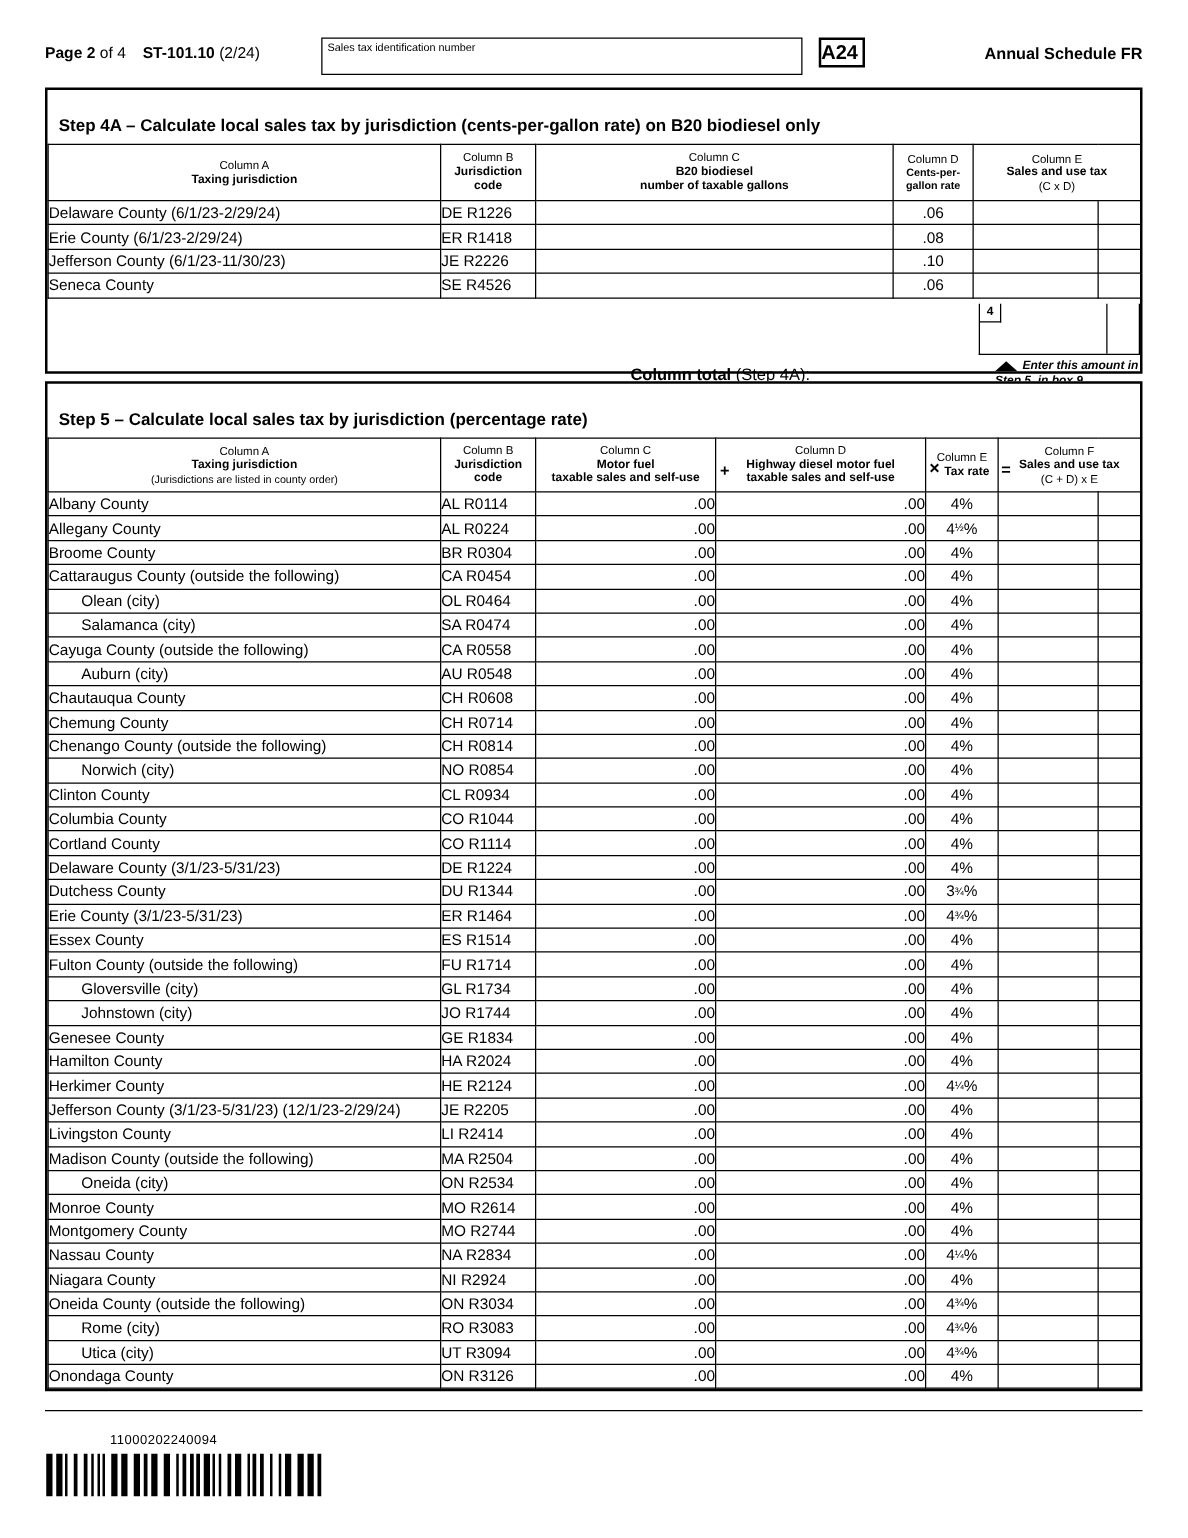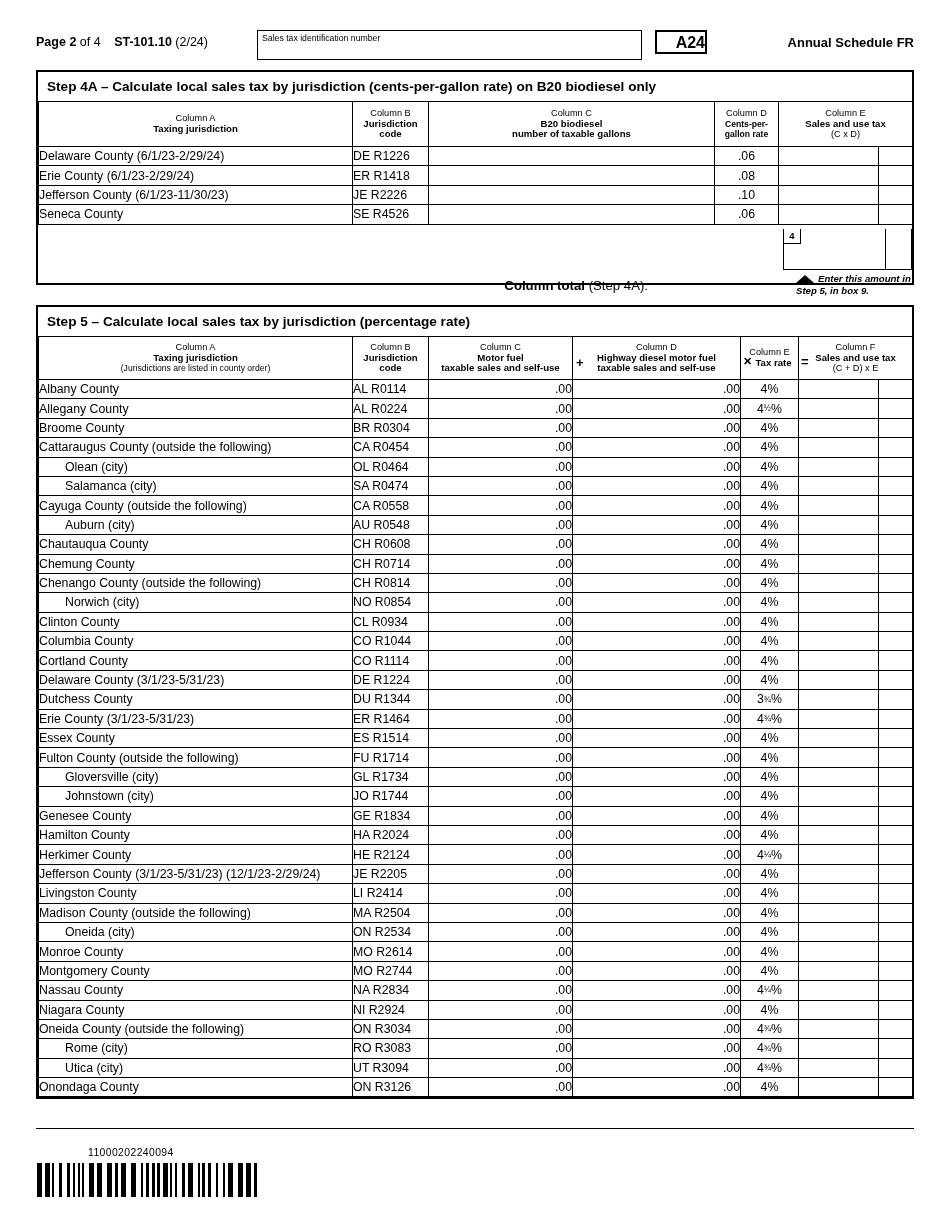--- a/index.html
+++ b/index.html
@@ -49,25 +49,25 @@
     position: absolute;
     left: 4px;
     top: 2px;
     font-size: 8.7px;
     line-height: 10px;
   }
   #a24-box {
     position: absolute;
     left: 619px;
     top: 0px;
-    width: 52px;
+    width: 37px;
     height: 24px;
     border: 2px solid #000;
     box-sizing: border-box;
-    text-align: right;
+    text-align: left;
     font-size: 16px;
     font-weight: bold;
     line-height: 21px;
   }
   #hdr-right {
     position: absolute;
     right: 0px;
     top: 5px;
     font-size: 13px;
     font-weight: bold;
@@ -79,21 +79,21 @@
     position: absolute;
     left: 36px;
     width: 878px;
     border: 2px solid #000;
     box-sizing: border-box;
     background: #fff;
   }
   .section-title {
     font-size: 13.6px;
     font-weight: bold;
-    padding: 7px 0 6px 9px;
+    padding: 21px 0 6px 9px;
     line-height: 16px;
     white-space: nowrap;
   }
 
   
   table.grid {
     border-collapse: collapse;
     table-layout: fixed;
     width: 100%;
     font-size: 12.2px;

